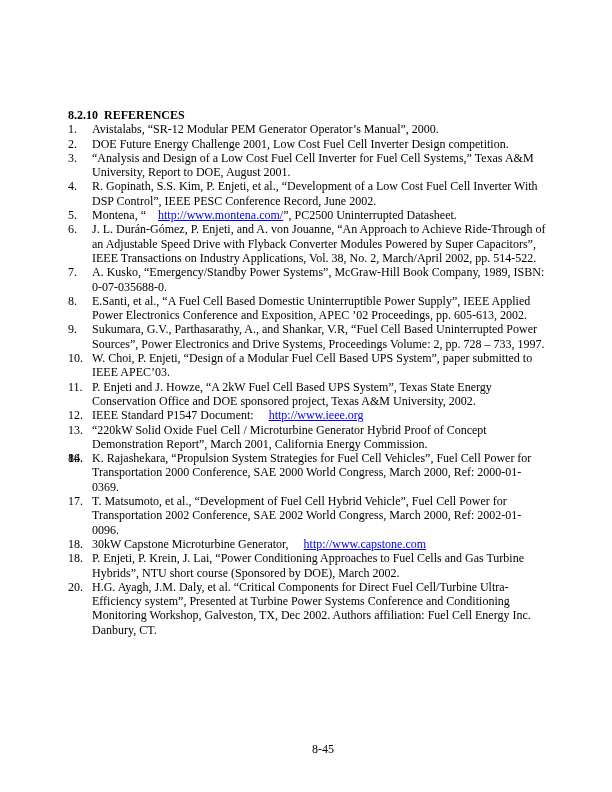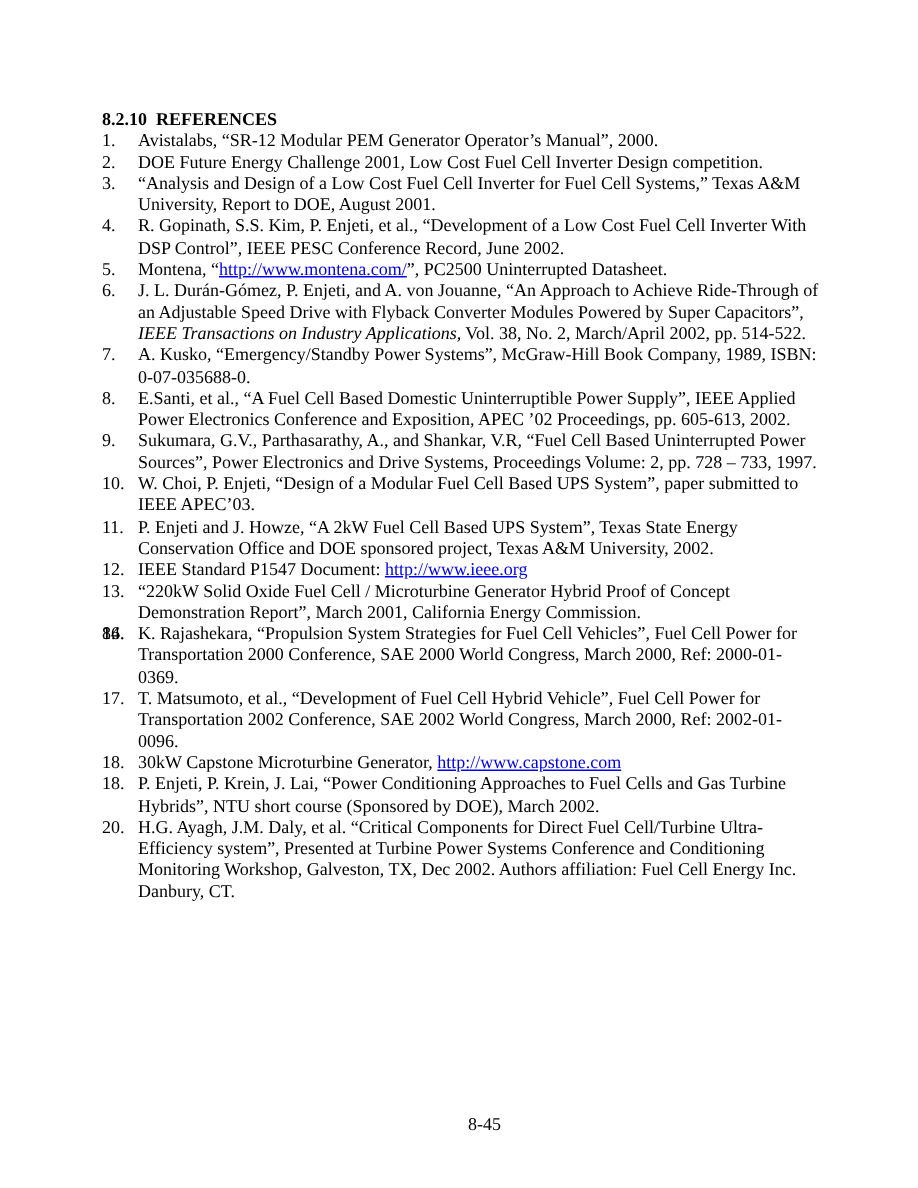--- a/index.html
+++ b/index.html
@@ -20,41 +20,42 @@
   }
   .content {
     position: absolute;
     left: 68px;
     top: 72px;
     width: 478px;
   }
   .heading {
     font-weight: bold;
     white-space: pre-wrap;
+    margin-top: 36px;
   }
   .ref-list {
     margin: 0;
     padding: 0;
   }
   .ref-item {
     position: relative;
     padding-left: 24px;
   }
   .ref-num {
     position: absolute;
     left: 0;
     top: 0;
     width: 22px;
   }
   .link {
     color: var(--link-color, #0000EE);
     text-decoration: underline;
+    margin-left: 12px;
   }
   .italic {
-    font-style: italic;
   }
   .page-number {
     position: absolute;
     left: 17px;
     top: 742px;
     width: 100%;
     text-align: center;
   }
 </style>
 </head>

